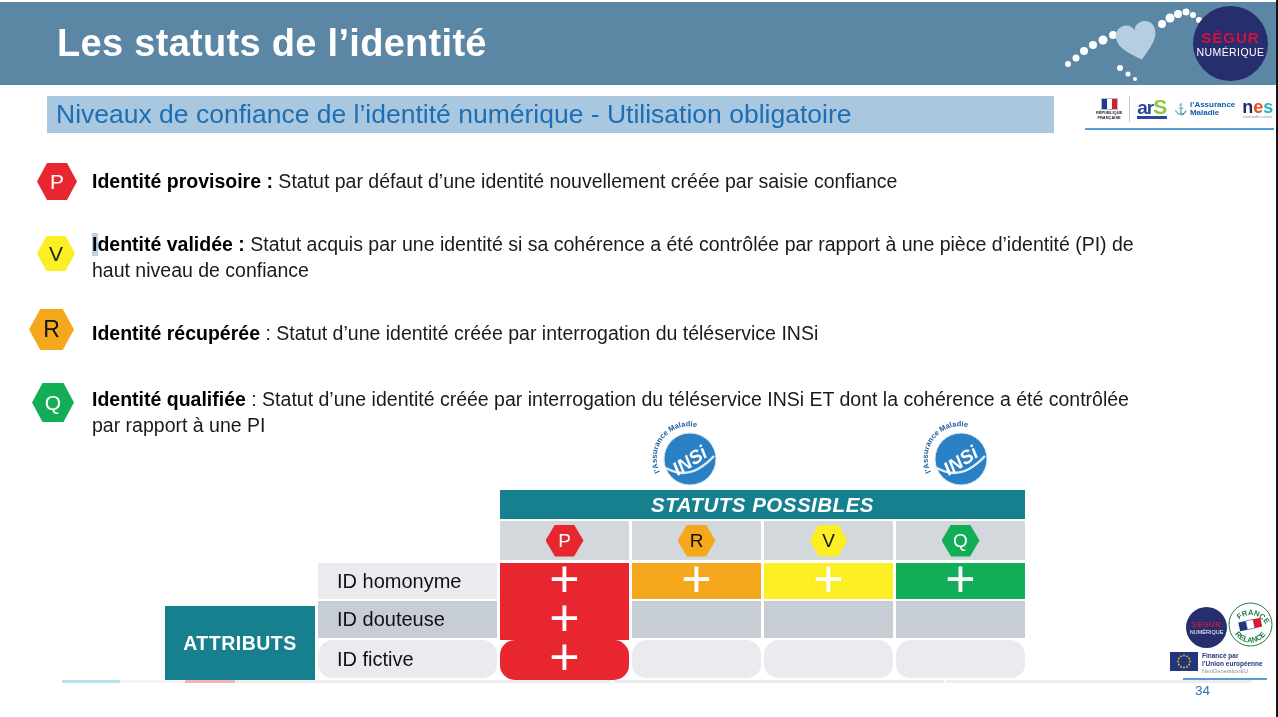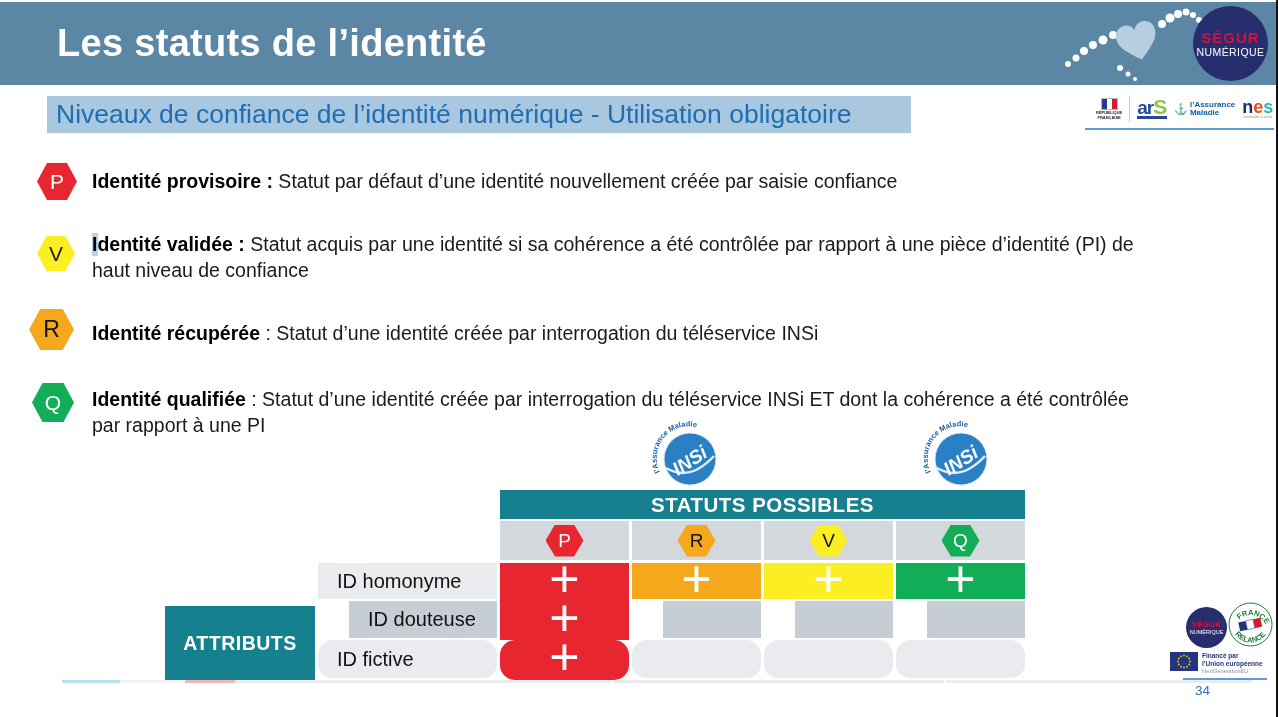--- a/index.html
+++ b/index.html
@@ -31,21 +31,21 @@
   .am-ico{color:#0c5fa6;font-size:11px;}
   .am-txt{color:#0c5fa6;font-weight:bold;font-size:8px;line-height:1.05;}
   .nes{line-height:.9;text-align:center;}
   .nes .n{color:#1d2b5e;font-weight:bold;font-size:18px;}
   .nes .e{color:#e94e1b;font-weight:bold;font-size:18px;}
   .nes .s2{color:#2bb3c8;font-weight:bold;font-size:18px;}
   .nes-sub{display:block;font-size:3.5px;color:#8a8f98;}
   .partners-line{position:absolute;left:1085px;top:128px;width:189px;height:2px;background:#5b9bd5;}
 
   
-  .subtitle{position:absolute;left:47px;top:96px;width:864px;height:37px;background:#a9c7de;
+  .subtitle{position:absolute;left:47px;top:96px;width:1007px;height:37px;background:#a9c7de;
             color:#1d6eb4;font-size:26.5px;display:flex;align-items:center;padding-left:9px;box-sizing:border-box;}
 
   
   .hexbadge{position:absolute;display:flex;align-items:center;justify-content:center;
             clip-path:polygon(25% 0,75% 0,100% 50%,75% 100%,25% 100%,0 50%);font-size:21px;}
   .badge-p{left:37px;top:163px;width:40px;height:37px;background:#e82630;color:#fff;}
   .badge-v{left:37px;top:236px;width:38px;height:35px;background:#fbee23;color:#222;}
   .badge-r{left:29px;top:309px;width:45px;height:41px;background:#f6a81c;color:#111;font-size:23px;}
   .badge-q{left:32px;top:383px;width:42px;height:39px;background:#12ad57;color:#fff;}
   .bullet-text{position:absolute;left:92px;width:1058px;font-size:19.5px;line-height:25.5px;color:#1a1a1a;}
@@ -57,37 +57,37 @@
   .insi{position:absolute;width:76px;height:68px;}
   .insi-1{left:650px;top:420px;}
   .insi-2{left:921px;top:420px;}
 
   
   .stable{position:absolute;left:165px;top:490px;display:grid;
           grid-template-columns:150px 179px 129px 129px 129px 129px;
           grid-template-rows:31px 42px 38px 39px 40px;column-gap:3px;}
   .t-header{grid-column:3/7;grid-row:1;background:#16808e;color:#fff;font-weight:bold;font-size:20.5px;
             letter-spacing:.5px;display:flex;align-items:center;justify-content:center;
-            border-bottom:2px solid #fff;box-sizing:border-box;}
+            border-bottom:2px solid #fff;box-sizing:border-box;font-style:italic;}
   .t-hexcell{grid-row:2;background:#d3d8dd;display:flex;align-items:center;justify-content:center;
              border-bottom:3px solid #fff;box-sizing:border-box;}
   .hex-s{width:38px;height:32px;clip-path:polygon(25% 0,75% 0,100% 50%,75% 100%,25% 100%,0 50%);
          display:flex;align-items:center;justify-content:center;font-size:19px;}
   .hex-sp{background:#e82630;color:#fff;}
   .hex-sr{background:#f6a81c;color:#111;}
   .hex-sv{background:#fbee23;color:#111;}
   .hex-sq{background:#12ad57;color:#fff;}
   .c3{grid-column:3;}.c4{grid-column:4;}.c5{grid-column:5;}.c6{grid-column:6;}
   .r3{grid-row:3;}.r4{grid-row:4;}.r5{grid-row:5;border-radius:15px;}
   .t-attr{grid-column:1;grid-row:3/6;background:#16808e;color:#fff;font-weight:bold;font-size:19.5px;
           letter-spacing:.5px;display:flex;align-items:center;justify-content:center;margin-top:43px;}
   .t-label{grid-column:2;font-size:20px;color:#111;display:flex;align-items:center;padding-left:19px;
            box-sizing:border-box;border-bottom:2px solid #fff;}
   .row-light{background:#e9ebee;}
-  .row-dark{background:#c7cdd4;margin-left:31px;}
+  .row-dark{background:#c7cdd4;}
   .t-cell{display:flex;align-items:center;justify-content:center;border-bottom:2px solid #fff;
           box-sizing:border-box;color:#fff;font-size:52px;font-weight:400;line-height:0;padding-bottom:4px;}
   .cell-red{background:#e82630;border-bottom-color:#e82630;}
   .cell-orange{background:#f6a81c;}
   .cell-yellow{background:#fbee23;}
   .cell-green{background:#12ad57;}
 
   
   .segur-mini{position:absolute;left:1186px;top:607px;width:41px;height:41px;border-radius:50%;background:#272e6d;
               display:flex;flex-direction:column;align-items:center;justify-content:center;line-height:1.2;}

